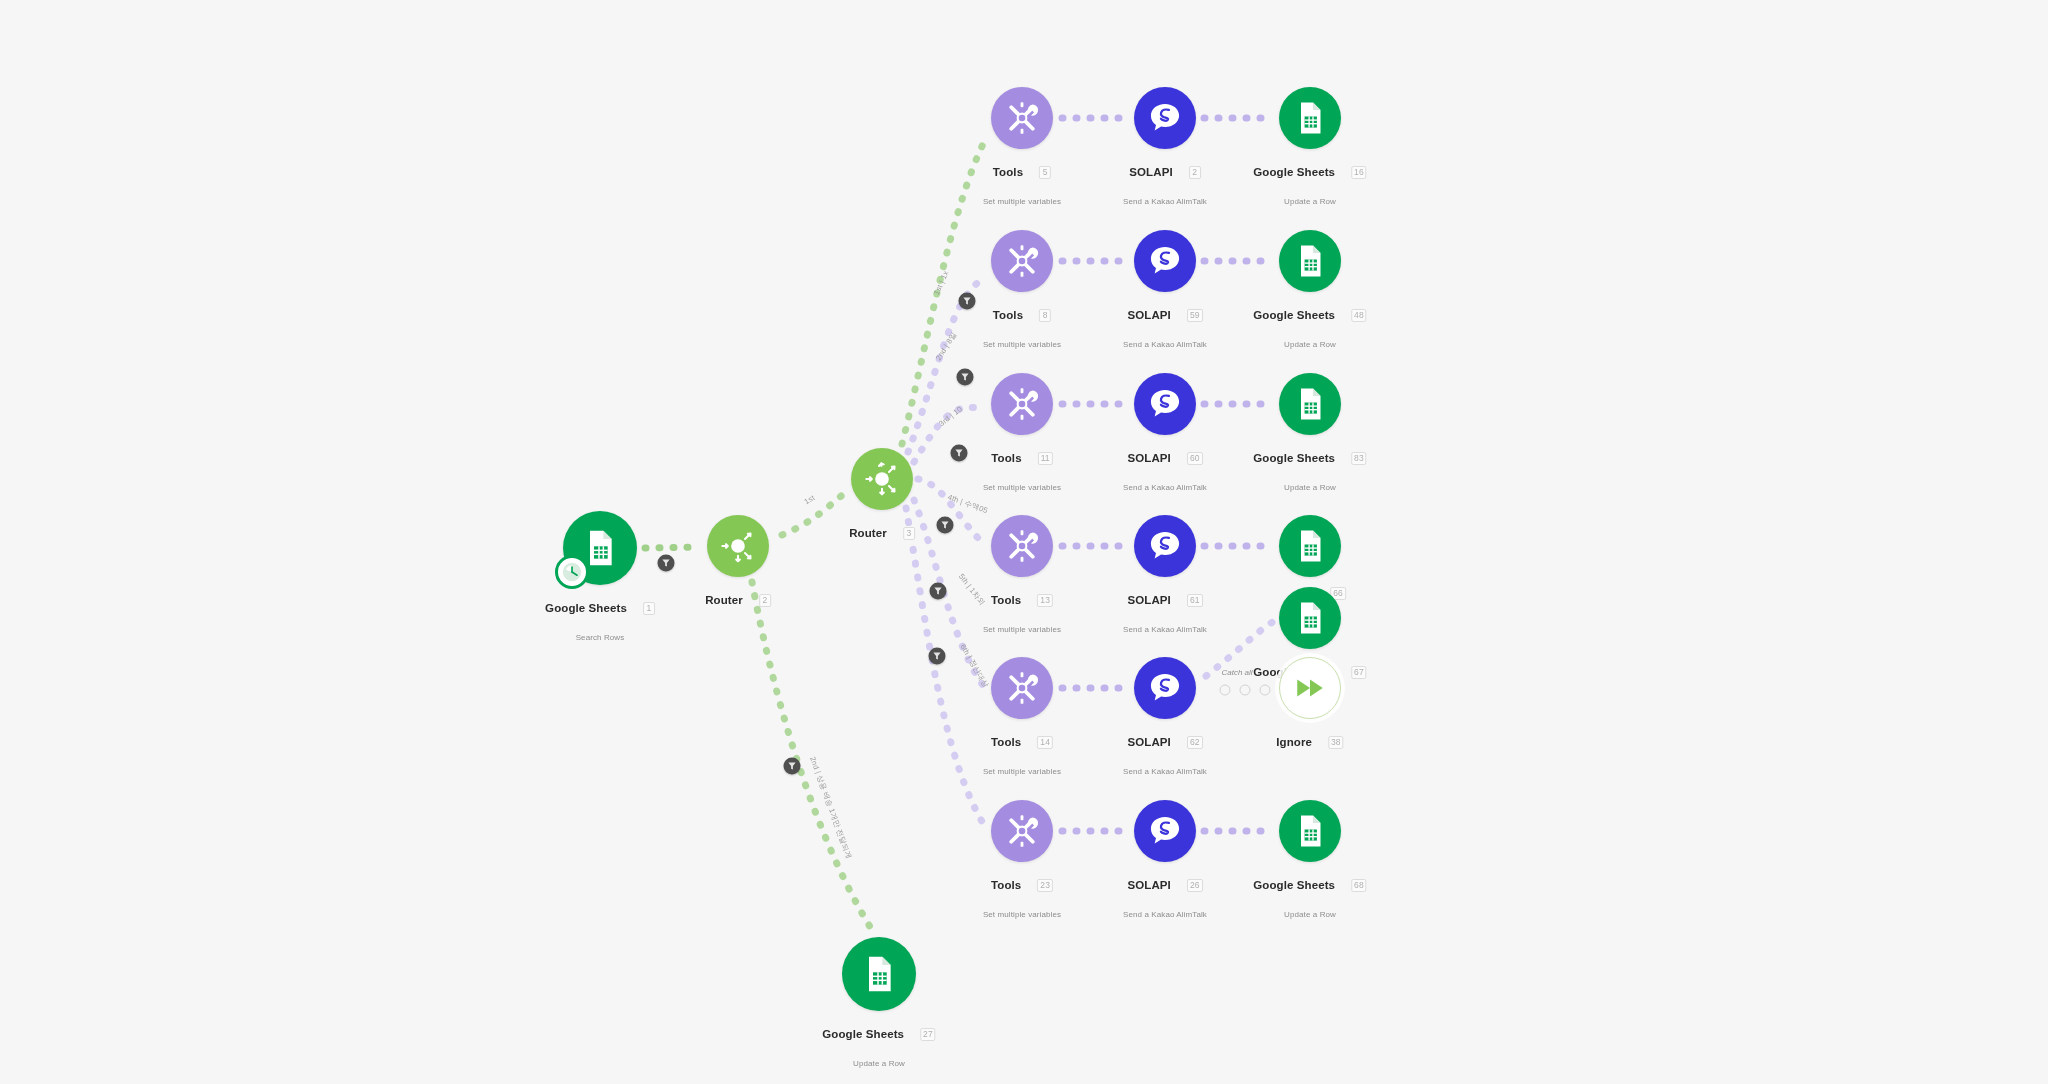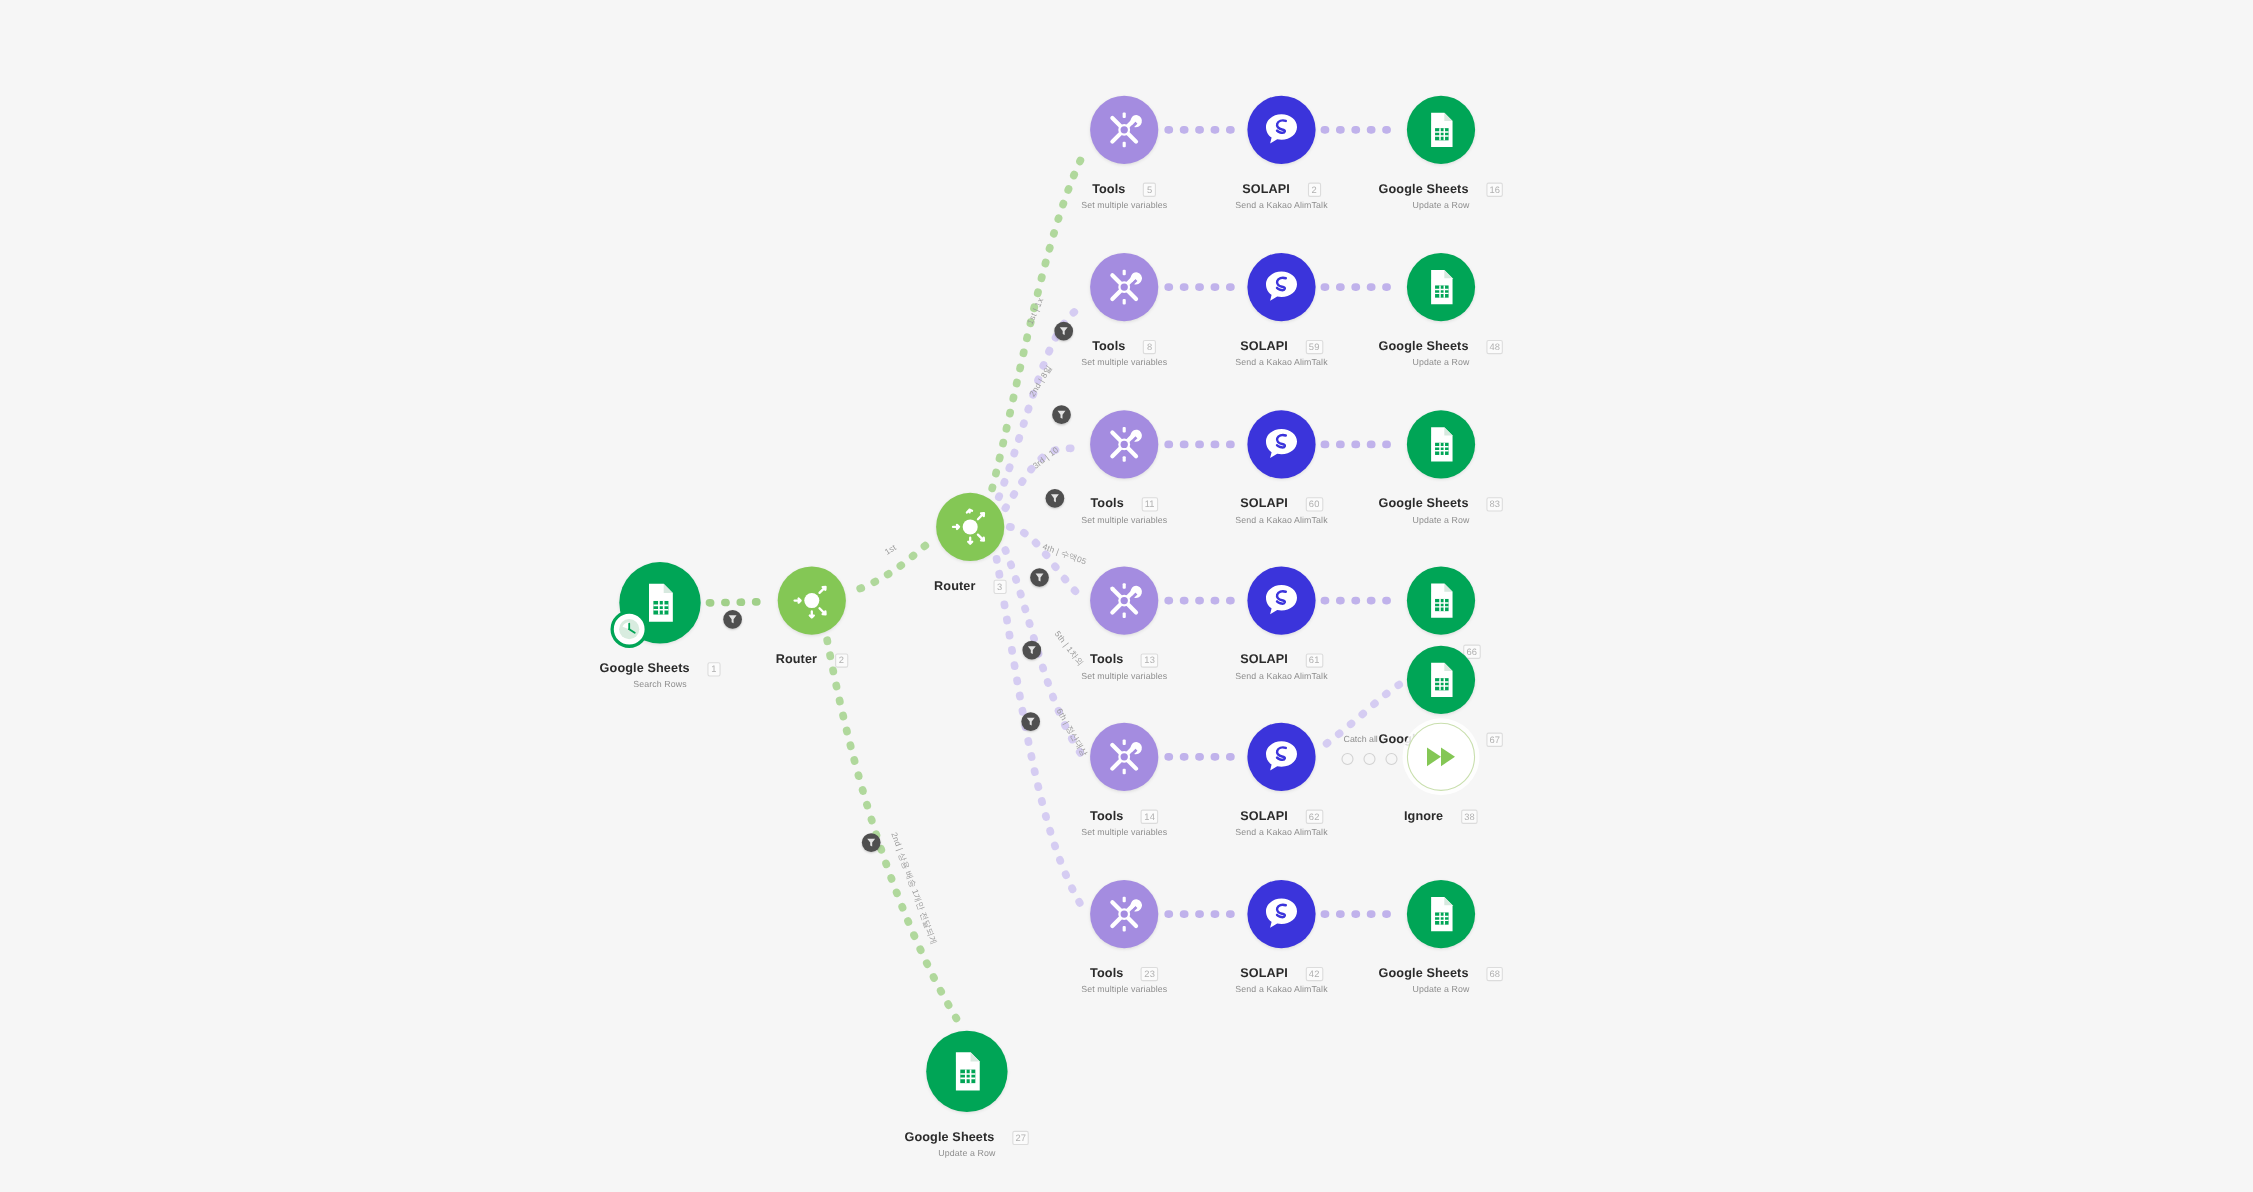--- a/index.html
+++ b/index.html
@@ -64,21 +64,21 @@
     background: #fbfbfb;
     border-radius: 2px;
     padding: 0px 2px;
     line-height: 11px;
     min-width: 12px;
     text-align: center;
   }
   .cap-sub {
     font-size: 8px;
     color: #8d8d8d;
-    margin-top: 2px;
+    margin-top: 17px;
     letter-spacing: .1px;
   }
 
   
   .ic { display:block; }
 
   
   .clockbadge {
     position: absolute;
     width: 34px; height: 34px;
@@ -99,20 +99,21 @@
     user-select: none;
     letter-spacing: .2px;
   }
   .catch-label {
     position: absolute;
     font-size: 8px;
     color: #8d8d8d;
     white-space: nowrap;
     transform: translate(-50%,-50%);
     user-select: none;
+    font-style: italic;
   }
   .filter-chip {
     position: absolute;
     width: 17px; height: 17px;
     border-radius: 50%;
     background: #4f4f4f;
     transform: translate(-50%,-50%);
     display: flex; align-items: center; justify-content: center;
     box-shadow: 0 1px 2px rgba(0,0,0,.2);
   }
@@ -670,21 +671,21 @@
   <div class="node" style="left:1165px; top:831px;">
     <div class="bubble b-md blue">
       <svg class="ic" width="36" height="36" viewBox="0 0 24 24" aria-hidden="true">
         <path d="M12 2.6c5.3 0 9.4 3.4 9.4 7.7 0 4.3-4.1 7.7-9.4 7.7-.9 0-1.8-.1-2.6-.3l-4.3 2.6.9-3.6C3.9 15.4 2.6 13 2.6 10.3c0-4.3 4.1-7.7 9.4-7.7z" fill="#ffffff"></path>
         <path d="M14.6 6.6c-2.4-.7-4.6.1-5.2 1.8-.5 1.6.8 3 2.9 3.4 1.3.3 1.8.7 1.7 1.2-.2.7-1.4 1-2.8.6-.8-.2-1.5-.6-1.9-1.1" stroke="#3b34db" stroke-width="1.5" fill="none" stroke-linecap="round"></path>
       </svg>
     </div>
     <div class="caption" style="left:0; top:44px;">
       <div class="cap-title">
         <span>SOLAPI</span>
-        <span class="cap-badge">42</span>
+        <span class="cap-badge">26</span>
       </div>
       <div class="cap-sub">Send a Kakao AlimTalk</div>
     </div>
   </div>
 
   <div class="node" style="left:1310px; top:831px;">
     <div class="bubble b-md green">
       <svg class="ic" width="36" height="36" viewBox="0 0 24 24" aria-hidden="true">
         <path d="M6 1.6h8l5 5v15.8H6z" fill="#ffffff"></path>
           <path d="M14 1.6l5 5h-5z" fill="#d7e9df"></path>

